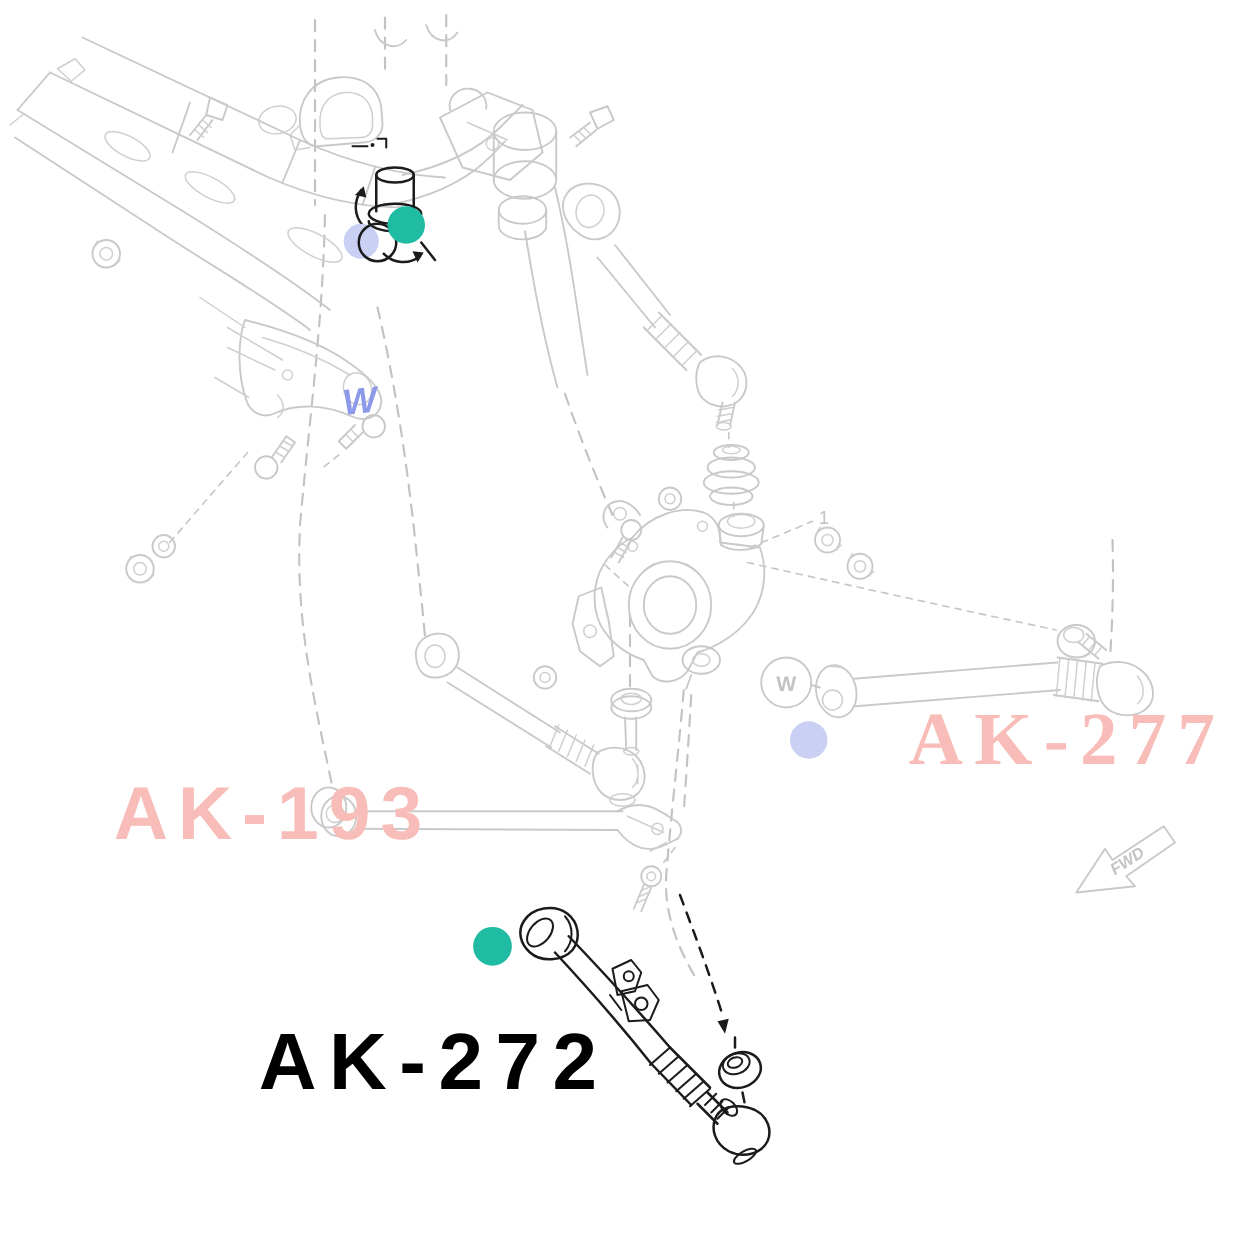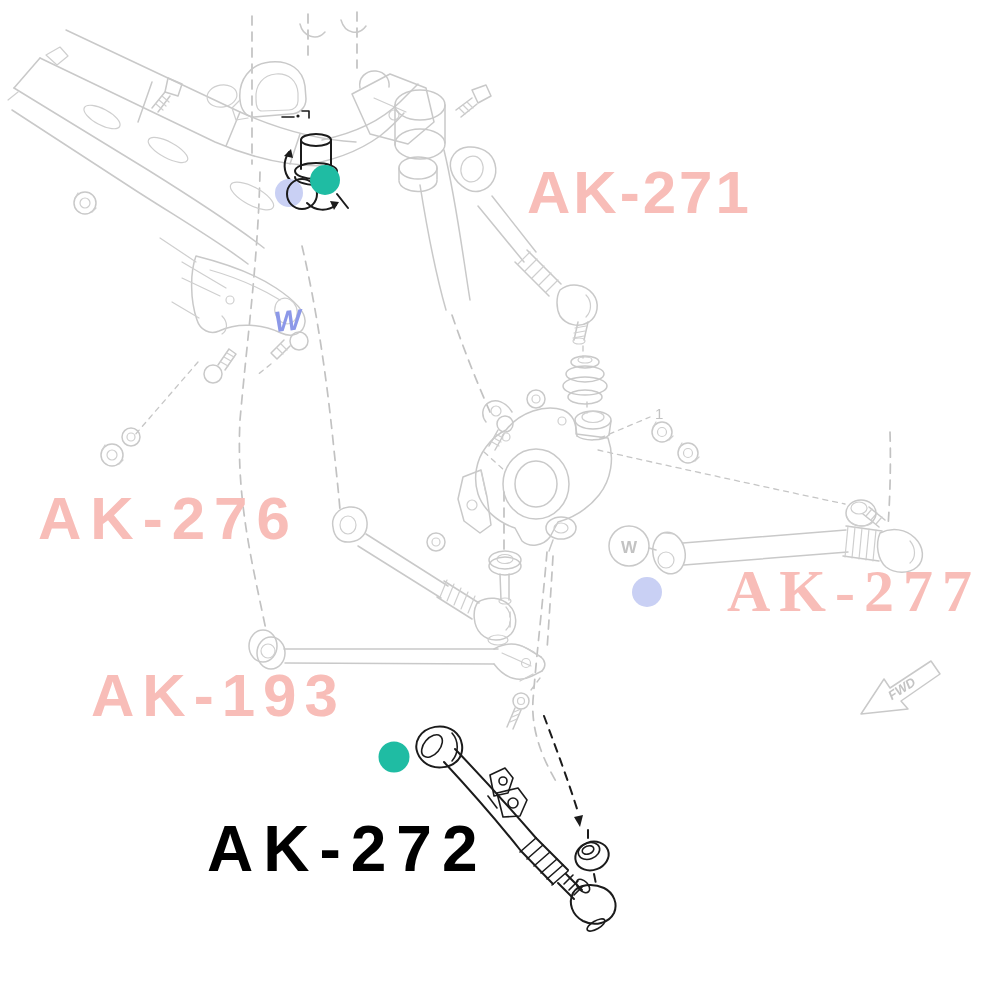--- a/index.html
+++ b/index.html
@@ -21,21 +21,21 @@
   .gtxt { font-family:"Liberation Sans", sans-serif; fill:#c3c3c3; }
 
   
   .diagram-label {
     position:absolute; font-weight:700; line-height:1; white-space:nowrap;
     letter-spacing:9px; font-size:60px; user-select:none;
   }
   #label-ak271 { left:527px; top:163px; letter-spacing:3px; }
   #label-ak276 { left:38px;  top:489px; }
   #label-ak277 { left:727px; top:561px;font-family:Liberation Serif, serif; }
-  #label-ak193 { left:91px;  top:666px; letter-spacing:8px; }
+  #label-ak193 { left:91px;  top:621px; letter-spacing:8px; }
   #label-ak272 { left:207px; top:817px; font-size:64px; letter-spacing:10px; }
 </style>
 </head>
 <body>
 
 <div class="stage">
 
 <svg width="1000" height="1000" viewBox="0 0 1000 1000">
 
   <g>
@@ -315,19 +315,17 @@
     <ellipse class="dkt" cx="589" cy="851" rx="11" ry="8" transform="rotate(-20 589 851)"></ellipse>
     <ellipse class="dkt" cx="588" cy="850" rx="6" ry="4" transform="rotate(-20 588 850)"></ellipse>
   </g>
 
   <circle cx="394" cy="757" r="15.5" stroke="none" fill="#1FBCA3"></circle>
   <circle cx="647" cy="592" r="15" stroke="none" fill="#C9D0F4"></circle>
 
   <text x="274" y="331" font-size="29" font-weight="bold" font-style="italic" font-family="Liberation Sans, sans-serif" transform="rotate(-6 284 320)" fill="#8C98E8">W</text>
 </svg>
 
-<div class="diagram-label" id="label-ak271" style="color:#F8BDB8">AK-271</div>
-<div class="diagram-label" id="label-ak276" style="color:#F8BDB8">AK-276</div>
 <div class="diagram-label" id="label-ak277" style="color:#F8BDB8">AK-277</div>
 <div class="diagram-label" id="label-ak193" style="color:#F8BDB8">AK-193</div>
 <div class="diagram-label" id="label-ak272" style="color:#000000">AK-272</div>
 
 </div>
 
 </body></html>

